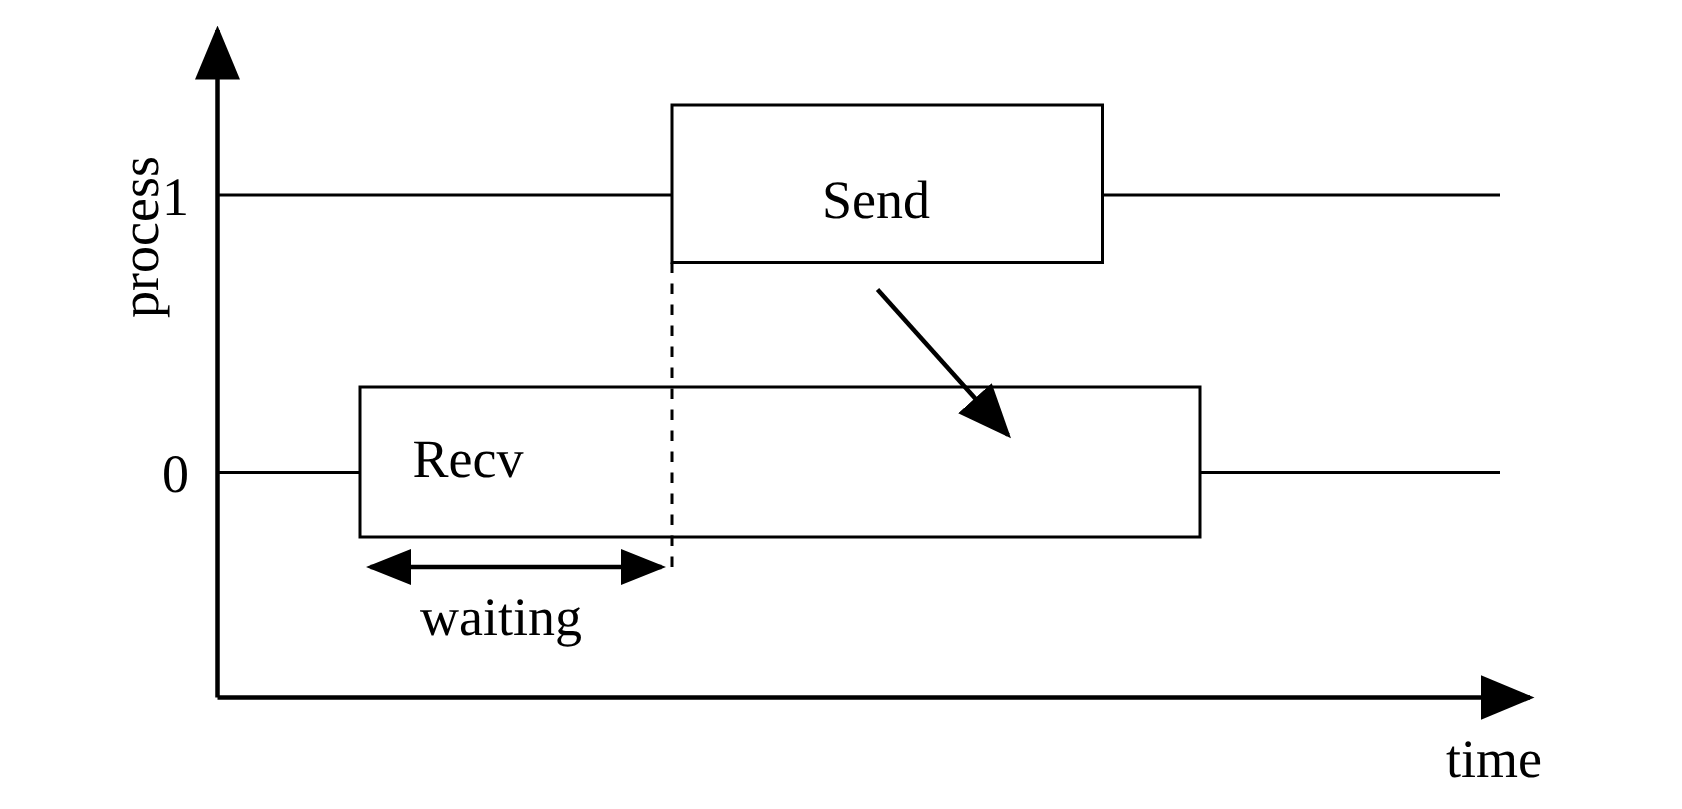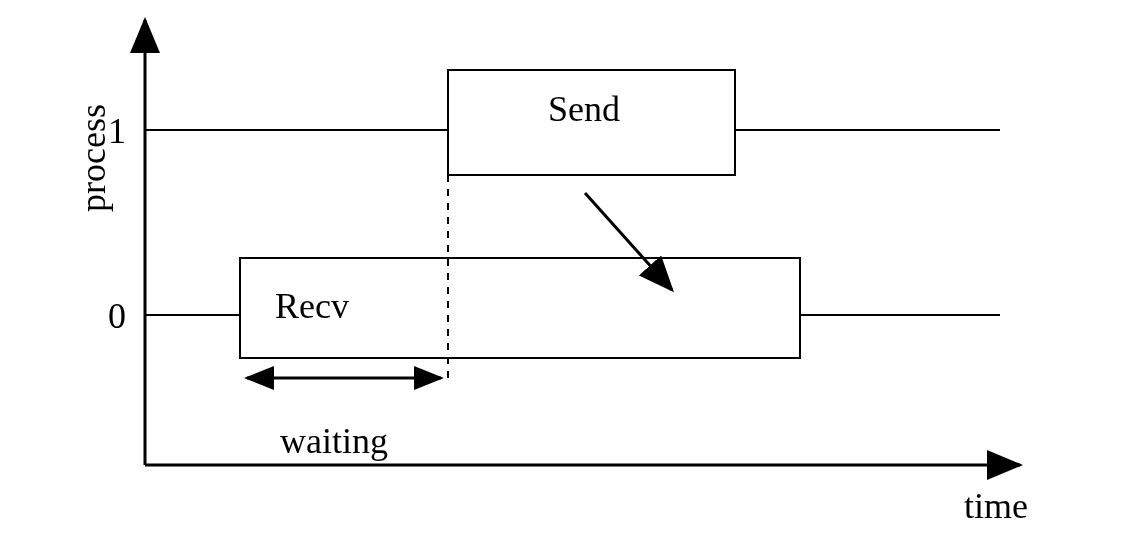--- a/index.html
+++ b/index.html
@@ -66,17 +66,17 @@
   <line x1="247" y1="378" x2="441" y2="378" stroke="#000" stroke-width="3" marker-start="url(#arrowhead-small-rev)" marker-end="url(#arrowhead-small)"></line>
 </svg>
 
 <div class="label y-axis-label" style="left:72px; top:212px;">process</div>
 
 <div class="label" style="left:920px; top:485px;margin-left:44px;">time</div>
 
 <div class="label" style="left:108px; top:110px;">1</div>
 <div class="label" style="left:108px; top:295px;">0</div>
 
-<div class="label" style="left:548px; top:88px;text-align:right;">Send</div>
+<div class="label" style="left:548px; top:112px;text-align:right;">Send</div>
 
 <div class="label" style="left:275px; top:285px;">Recv</div>
 
-<div class="label" style="left:280px; top:390px;margin-top:30px;">waiting</div>
+<div class="label" style="left:280px; top:390px;">waiting</div>
 
 </body></html>

